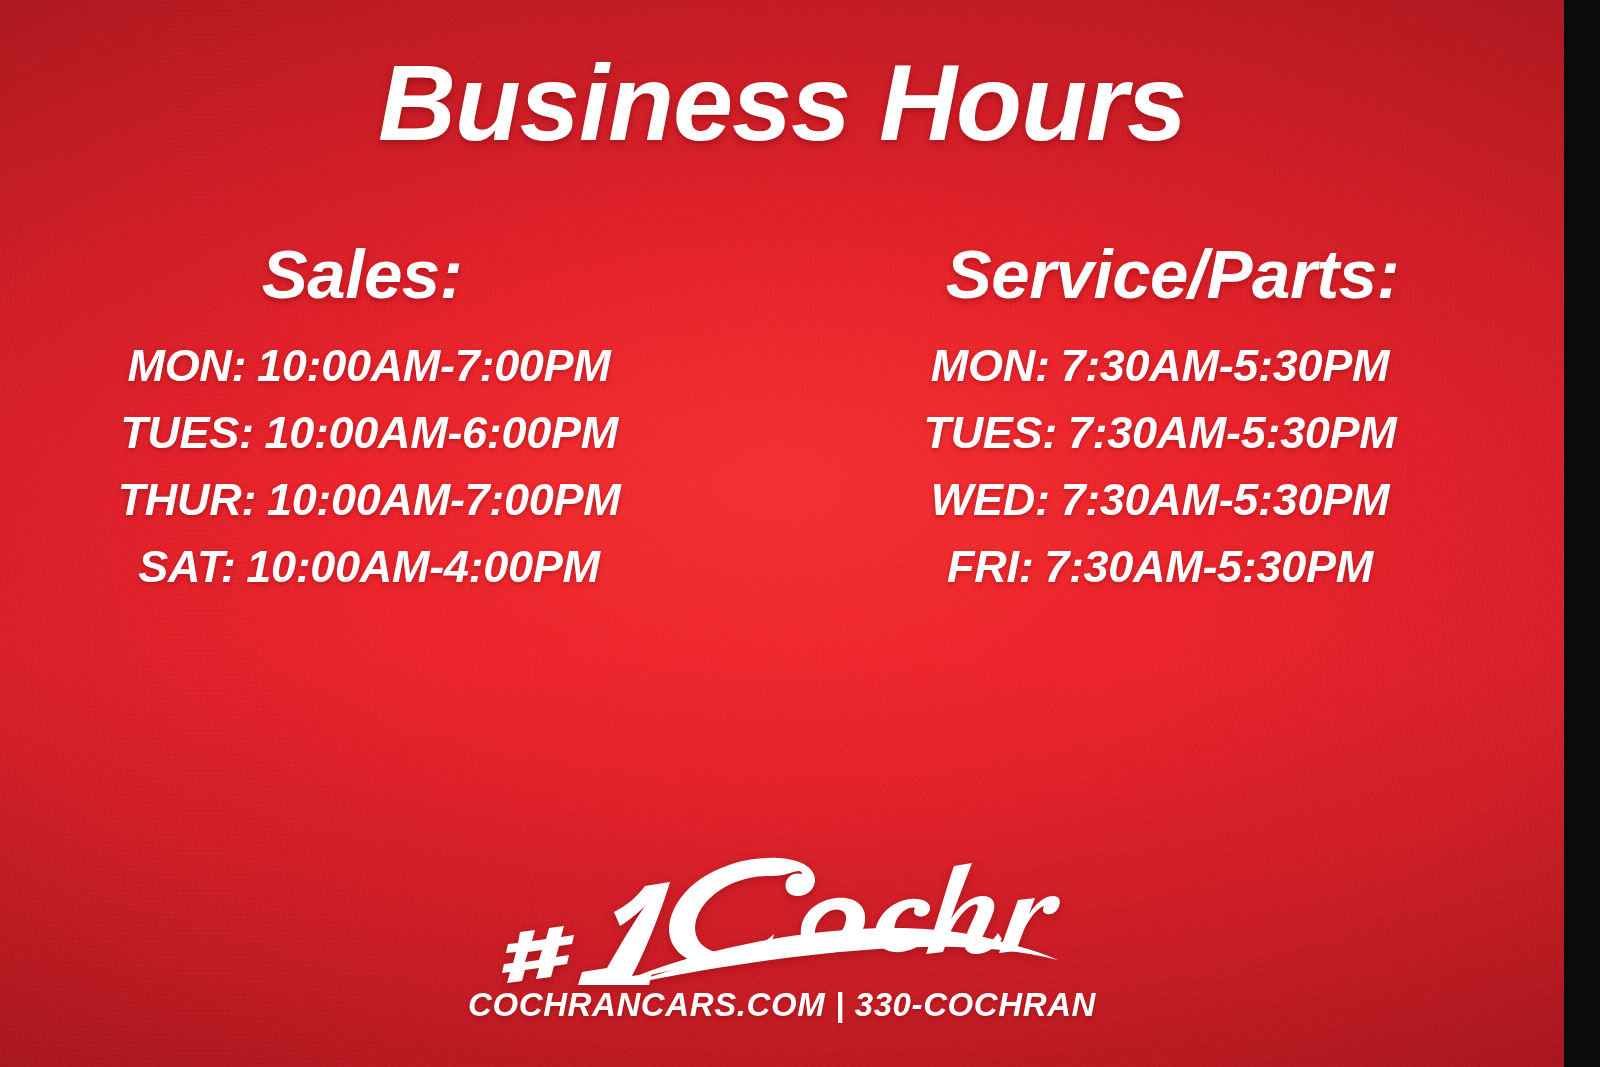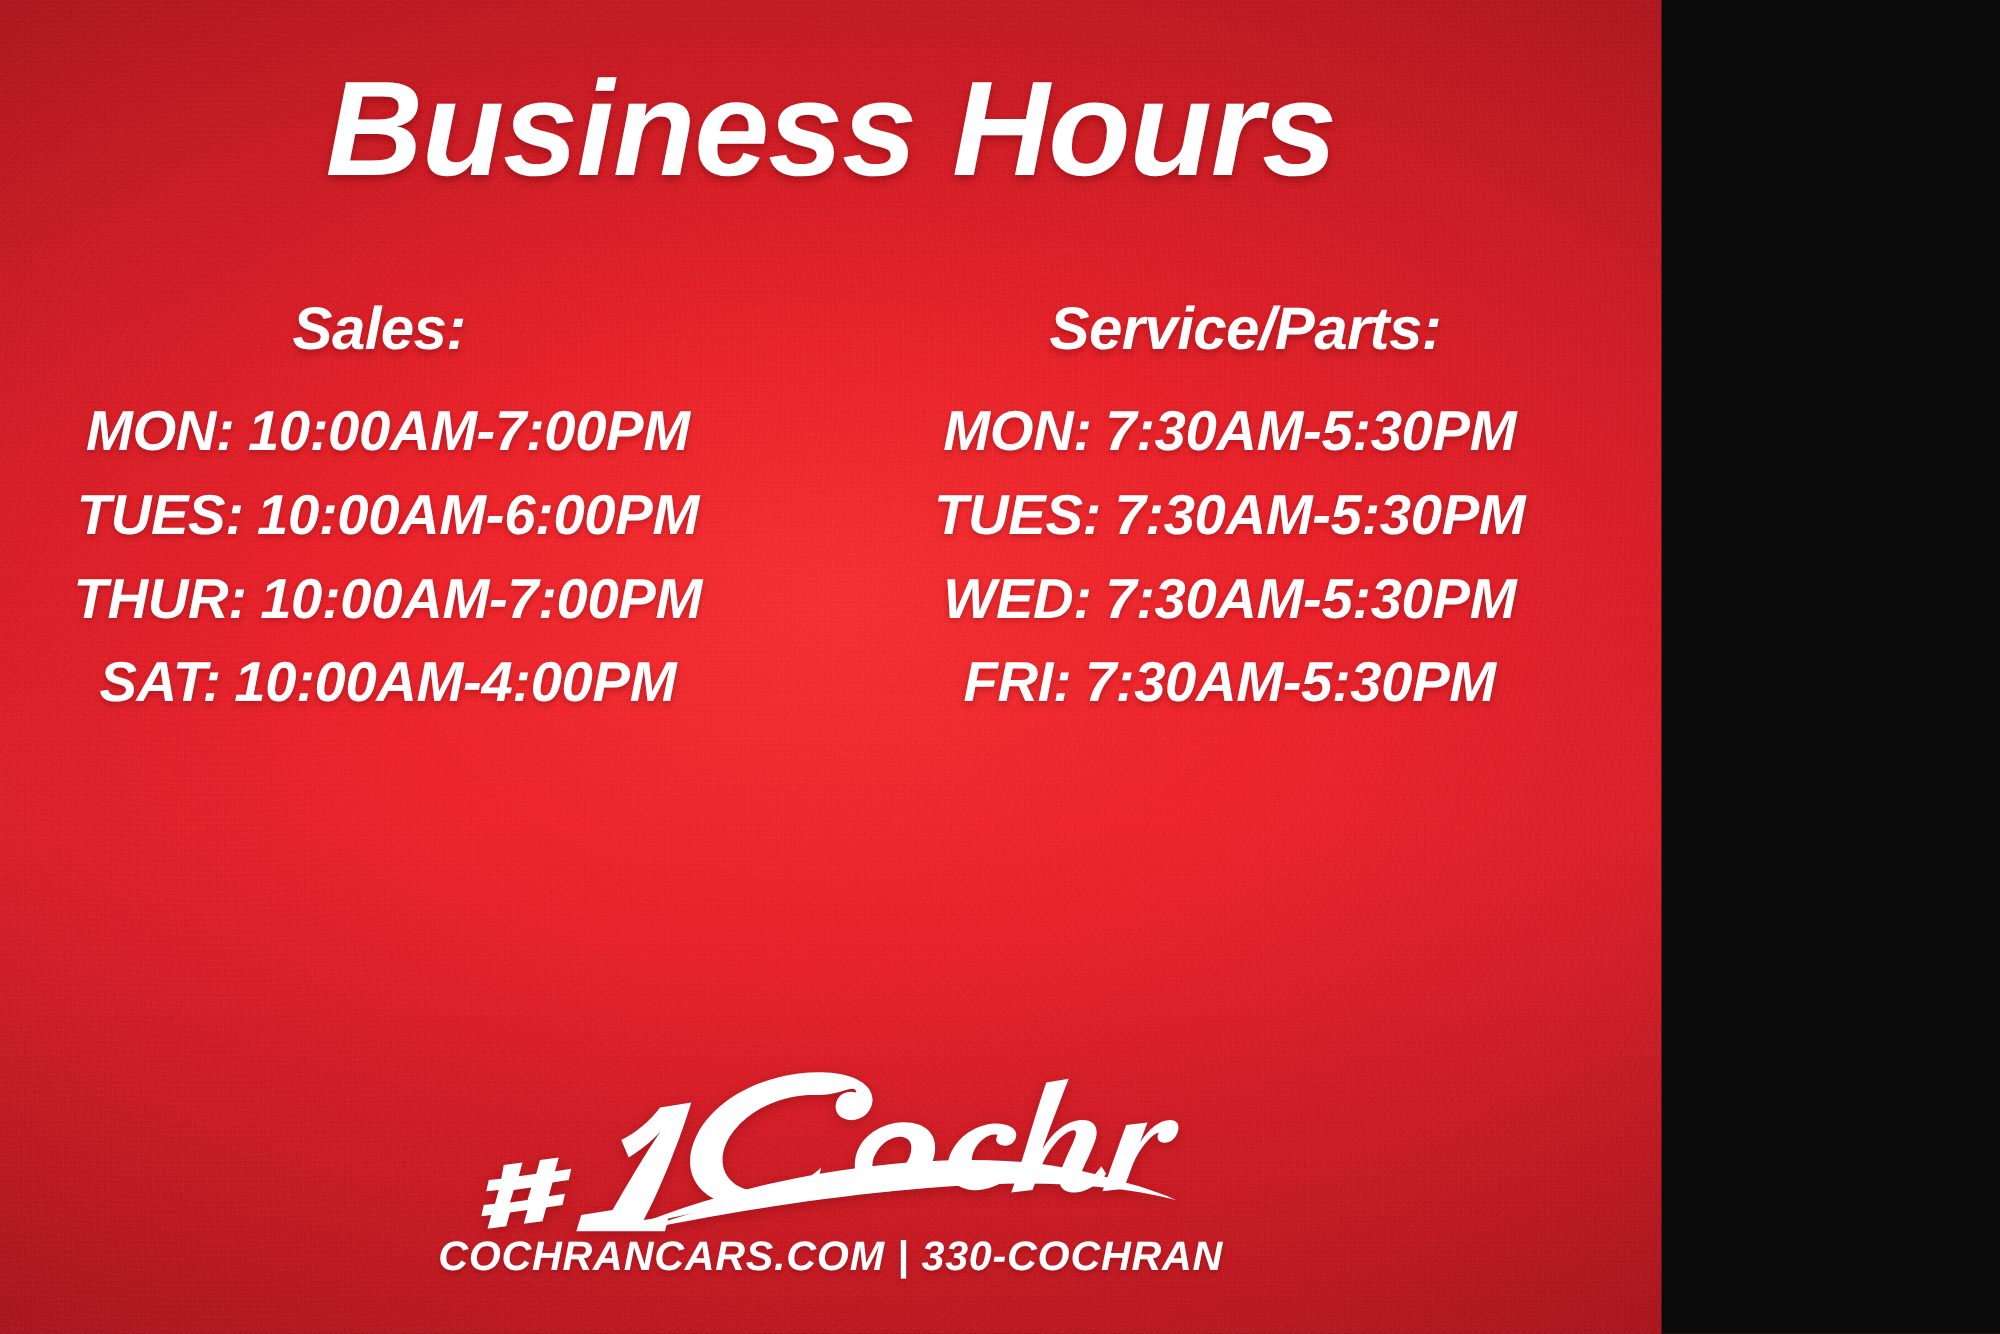--- a/index.html
+++ b/index.html
@@ -3,21 +3,21 @@
 <meta charset="utf-8">
 <style>
   html, body {
     margin: 0;
     padding: 0;
     background: #0b0b0b;
   }
 
   #poster {
     position: relative;
-    width: 1329px;
+    width: 1564px;
     height: 1067px;
     overflow: hidden;
     font-family: "Liberation Sans", sans-serif;
     background-color: #e42029;
     
     background-image:
       radial-gradient(ellipse 95% 85% at 50% 48%,
         rgba(255,255,255,0.00) 0%,
         rgba(255,255,255,0.00) 30%,
         rgba(0,0,0,0.07) 56%,
@@ -90,21 +90,21 @@
     flex-direction: row;
   }
 
   .hours-column {
     flex: 1 1 50%;
     text-align: center;
   }
 
   .column-heading {
     color: #ffffff;
-    font-size: 48px;
+    font-size: 69px;
     font-weight: 700;
     font-style: italic;
     line-height: 1.0;
     letter-spacing: -0.5px;
     margin: 0 0 34px 10px;
     text-shadow: 0 3px 6px rgba(110,0,6,0.40);
   }
 
   .hours-list {
     list-style: none;

